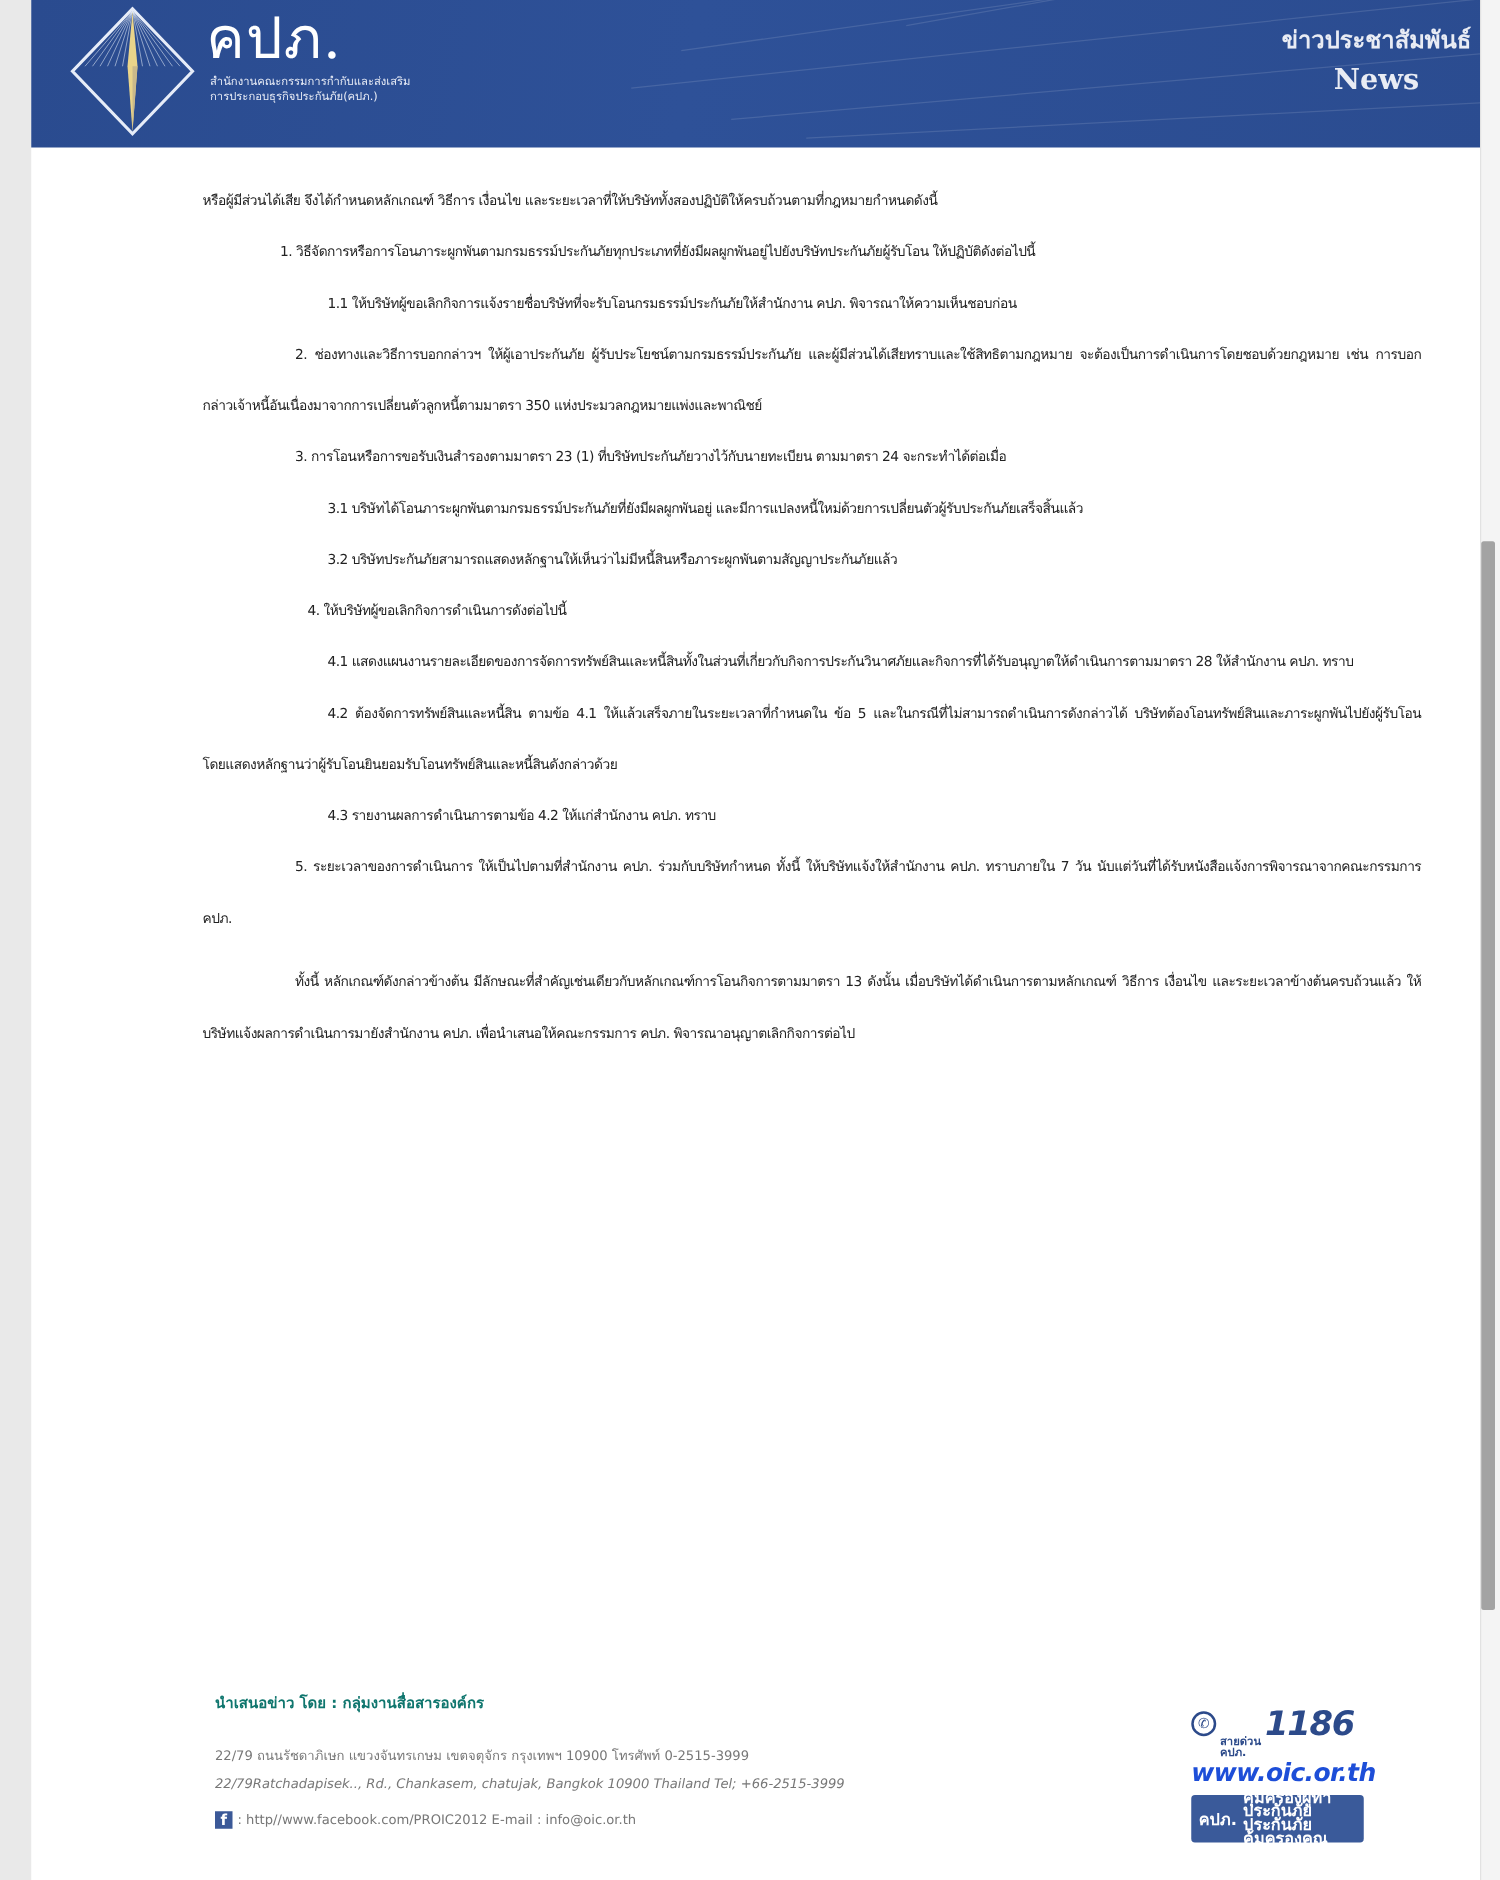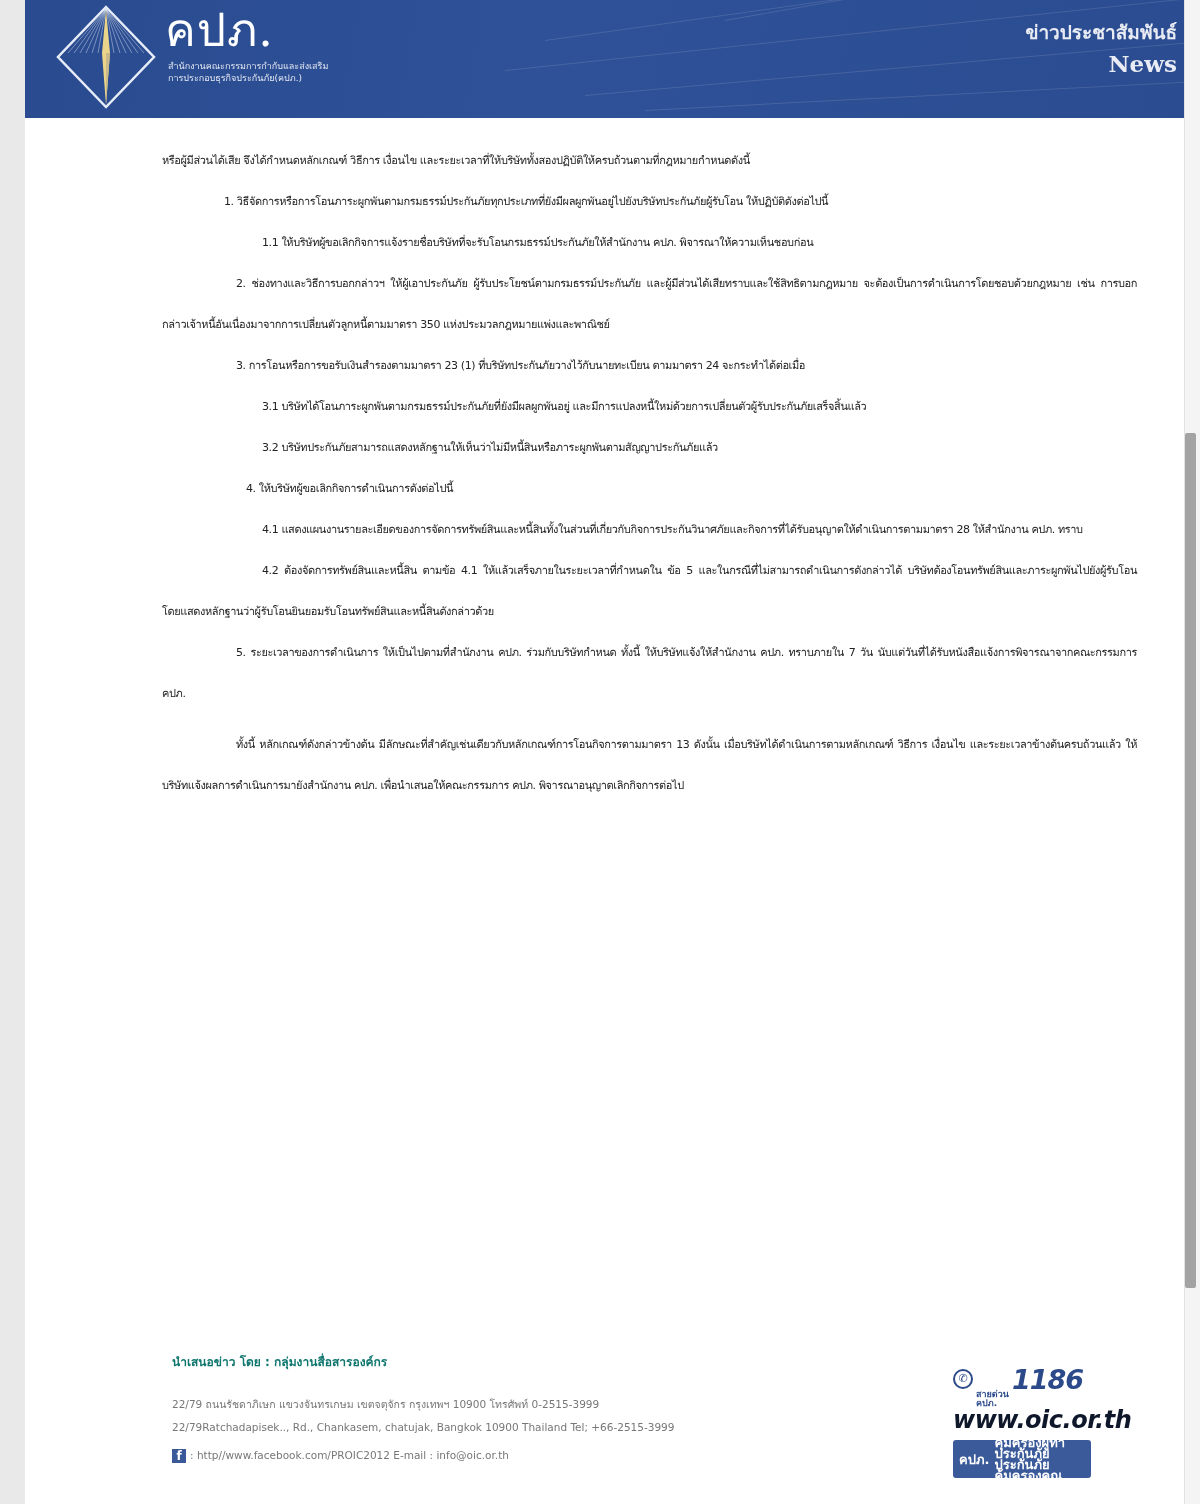--- a/index.html
+++ b/index.html
@@ -29,21 +29,21 @@
   .logo-mark {
     position: absolute; left: 140px; top: 2px;
     color: #ffffff; font-family: "DejaVu Serif", serif; font-size: 46px; line-height: 56px;
     letter-spacing: 1px;
   }
   .logo-sub {
     position: absolute; left: 143px; top: 60px;
     color: #e8ecf6; font-size: 9px; line-height: 12px; font-weight: normal;
   }
   .banner-title {
-    position: absolute; right: 18px; top: 18px; text-align: right;
+    position: absolute; right: 18px; top: 18px; text-align: center;
     color: #e9ecf4; font-family: "DejaVu Serif", serif;
   }
   .banner-title .th { font-size: 19px; line-height: 28px; font-weight: bold; }
   .banner-title .en { font-size: 23px; line-height: 32px; font-weight: bold; margin-top: 2px; }
 
   
   .content {
     position: absolute; left: 137px; top: 140px; width: 975px;
     font-family: "DejaVu Sans", sans-serif; font-size: 11px; color: #222;
     letter-spacing: -0.4px;
@@ -71,21 +71,21 @@
   .hotline {
     position: absolute; left: 928px; top: 1350px; width: 142px;
   }
   .hotline .row1 { display: flex; align-items: center; color: #2c4a8a; }
   .phone-icon {
     width: 20px; height: 20px; border: 2px solid #2c4a8a; border-radius: 50%;
     box-sizing: border-box; font-size: 11px; line-height: 16px; text-align: center; color: #2c4a8a;
   }
   .hotline .label { font-size: 9px; line-height: 9px; font-weight: bold; margin-left: 3px; width: 34px; margin-top: 40px; }
   .hotline .num { font-size: 27px; font-weight: bold; font-style: italic; letter-spacing: -1px; margin-left: 2px; }
-  .hotline .url { color: #0f172a; font-size: 24px; font-weight: bold; font-style: italic; letter-spacing: -0.5px; margin-top: -2px; }
+  .hotline .url { color: #1d4ed8; font-size: 20px; font-weight: bold; font-style: italic; letter-spacing: -0.5px; margin-top: -2px; }
   .hotline .box {
     margin-top: 6px; background: #3a5a9a; border-radius: 3px; height: 38px; width: 138px;
     color: #fff; display: flex; align-items: center; padding: 0 6px; box-sizing: border-box;
   }
   .hotline .box .mk { font-size: 13px; font-weight: bold; margin-right: 5px; }
   .hotline .box .tag { font-size: 13px; line-height: 11px; font-weight: bold; }
 
   
   .scroll-track {
     position: absolute; left: 1184px; top: 0; width: 16px; height: 1504px; background: #f4f4f4;
@@ -144,27 +144,28 @@
     <p class="para">หรือผู้มีส่วนได้เสีย จึงได้กำหนดหลักเกณฑ์ วิธีการ เงื่อนไข และระยะเวลาที่ให้บริษัททั้งสองปฏิบัติให้ครบถ้วนตามที่กฎหมายกำหนดดังนี้</p>
     <p class="para ind1">1. วิธีจัดการหรือการโอนภาระผูกพันตามกรมธรรม์ประกันภัยทุกประเภทที่ยังมีผลผูกพันอยู่ไปยังบริษัทประกันภัยผู้รับโอน ให้ปฏิบัติดังต่อไปนี้</p>
     <p class="para ind2">1.1 ให้บริษัทผู้ขอเลิกกิจการแจ้งรายชื่อบริษัทที่จะรับโอนกรมธรรม์ประกันภัยให้สำนักงาน คปภ. พิจารณาให้ความเห็นชอบก่อน</p>
     <p class="para ind4">2. ช่องทางและวิธีการบอกกล่าวฯ ให้ผู้เอาประกันภัย ผู้รับประโยชน์ตามกรมธรรม์ประกันภัย และผู้มีส่วนได้เสียทราบและใช้สิทธิตามกฎหมาย จะต้องเป็นการดำเนินการโดยชอบด้วยกฎหมาย เช่น การบอกกล่าวเจ้าหนี้อันเนื่องมาจากการเปลี่ยนตัวลูกหนี้ตามมาตรา 350 แห่งประมวลกฎหมายแพ่งและพาณิชย์</p>
     <p class="para ind4">3. การโอนหรือการขอรับเงินสำรองตามมาตรา 23 (1) ที่บริษัทประกันภัยวางไว้กับนายทะเบียน ตามมาตรา 24 จะกระทำได้ต่อเมื่อ</p>
     <p class="para ind2">3.1 บริษัทได้โอนภาระผูกพันตามกรมธรรม์ประกันภัยที่ยังมีผลผูกพันอยู่ และมีการแปลงหนี้ใหม่ด้วยการเปลี่ยนตัวผู้รับประกันภัยเสร็จสิ้นแล้ว</p>
     <p class="para ind2">3.2 บริษัทประกันภัยสามารถแสดงหลักฐานให้เห็นว่าไม่มีหนี้สินหรือภาระผูกพันตามสัญญาประกันภัยแล้ว</p>
     <p class="para ind3">4. ให้บริษัทผู้ขอเลิกกิจการดำเนินการดังต่อไปนี้</p>
     <p class="para ind2">4.1 แสดงแผนงานรายละเอียดของการจัดการทรัพย์สินและหนี้สินทั้งในส่วนที่เกี่ยวกับกิจการประกันวินาศภัยและกิจการที่ได้รับอนุญาตให้ดำเนินการตามมาตรา 28 ให้สำนักงาน คปภ. ทราบ</p>
     <p class="para ind2">4.2 ต้องจัดการทรัพย์สินและหนี้สิน ตามข้อ 4.1 ให้แล้วเสร็จภายในระยะเวลาที่กำหนดใน ข้อ 5 และในกรณีที่ไม่สามารถดำเนินการดังกล่าวได้ บริษัทต้องโอนทรัพย์สินและภาระผูกพันไปยังผู้รับโอน โดยแสดงหลักฐานว่าผู้รับโอนยินยอมรับโอนทรัพย์สินและหนี้สินดังกล่าวด้วย</p>
+    <p class="para ind2">4.3 รายงานผลการดำเนินการตามข้อ 4.2 ให้แก่สำนักงาน คปภ. ทราบ</p>
     <p class="para ind4">5. ระยะเวลาของการดำเนินการ ให้เป็นไปตามที่สำนักงาน คปภ. ร่วมกับบริษัทกำหนด ทั้งนี้ ให้บริษัทแจ้งให้สำนักงาน คปภ. ทราบภายใน 7 วัน นับแต่วันที่ได้รับหนังสือแจ้งการพิจารณาจากคณะกรรมการ คปภ.</p>
     <p class="para ind4 gap">ทั้งนี้ หลักเกณฑ์ดังกล่าวข้างต้น มีลักษณะที่สำคัญเช่นเดียวกับหลักเกณฑ์การโอนกิจการตามมาตรา 13 ดังนั้น เมื่อบริษัทได้ดำเนินการตามหลักเกณฑ์ วิธีการ เงื่อนไข และระยะเวลาข้างต้นครบถ้วนแล้ว ให้บริษัทแจ้งผลการดำเนินการมายังสำนักงาน คปภ. เพื่อนำเสนอให้คณะกรรมการ คปภ. พิจารณาอนุญาตเลิกกิจการต่อไป</p>
   </div>
 
   <div class="footer-by">นำเสนอข่าว โดย : กลุ่มงานสื่อสารองค์กร</div>
   <div class="footer-line" style="top:1396px;">22/79 ถนนรัชดาภิเษก แขวงจันทรเกษม เขตจตุจักร กรุงเทพฯ 10900 โทรศัพท์ 0-2515-3999</div>
-  <div class="footer-line" style="top:1421px;">22/79Ratchadapisek.., Rd., Chankasem, chatujak, Bangkok 10900 Thailand Tel; +66-2515-3999</div>
+  <div class="footer-line" style="top:1421px;font-style:italic;">22/79Ratchadapisek.., Rd., Chankasem, chatujak, Bangkok 10900 Thailand Tel; +66-2515-3999</div>
   <div class="footer-line" style="top:1449px;">
     <span class="fb-icon">f</span><span>: http//www.facebook.com/PROIC2012 E-mail : info@oic.or.th</span>
   </div>
 
   <div class="hotline">
     <div class="row1">
       <div class="phone-icon">✆</div>
       <div class="label">สายด่วน คปภ.</div>
       <div class="num">1186</div>
     </div>

